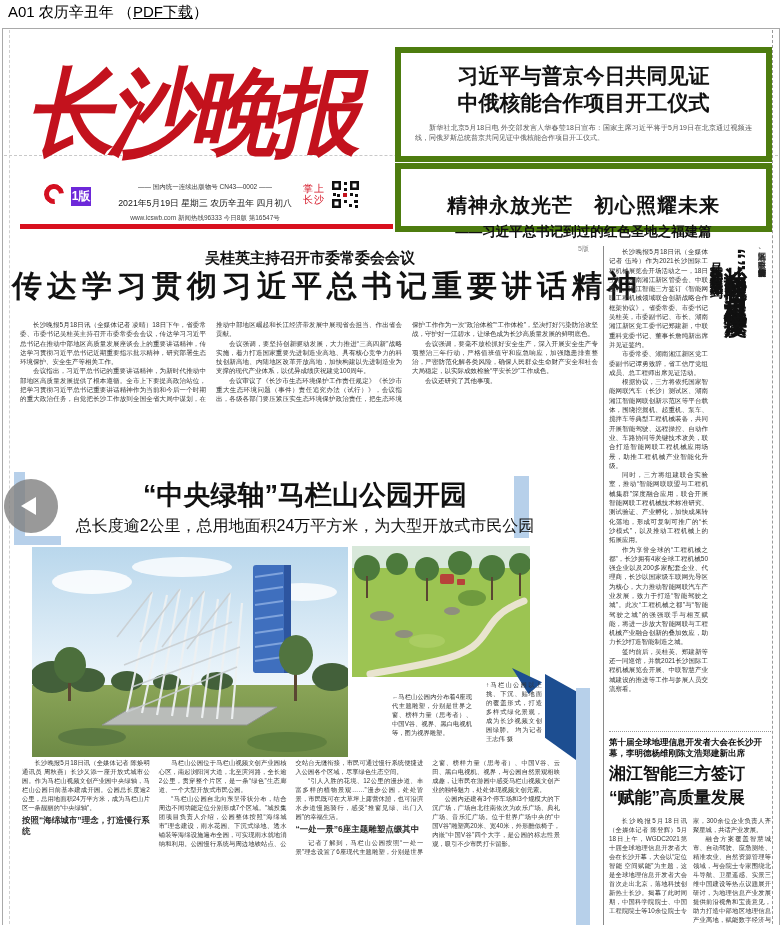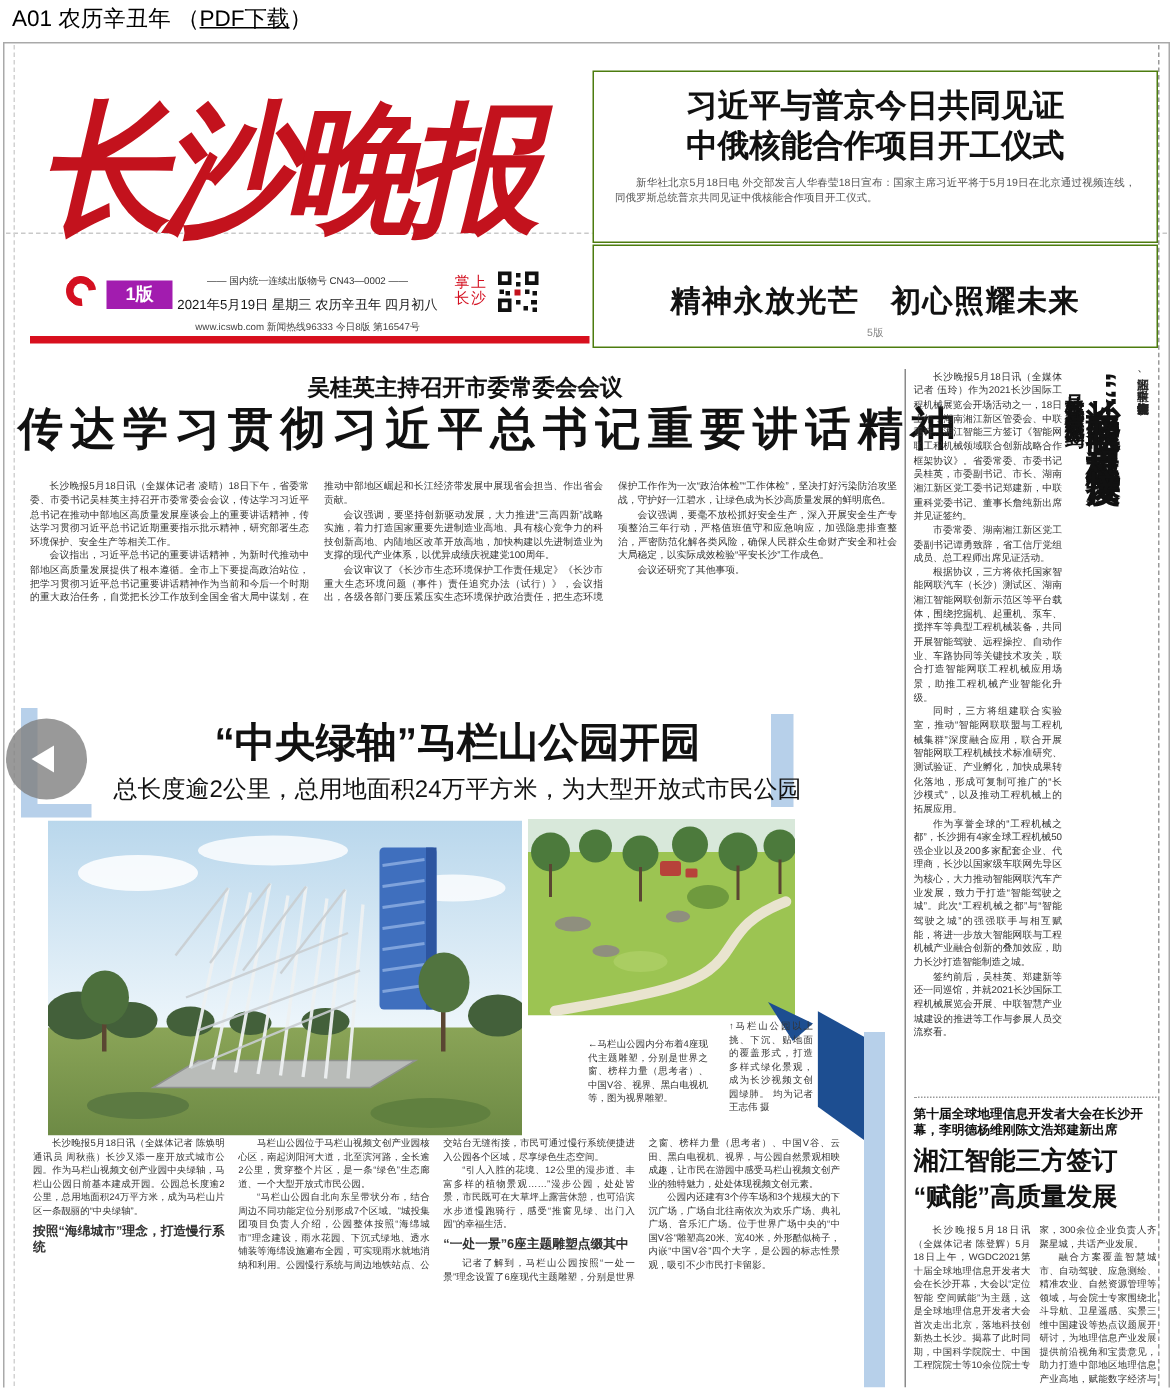--- a/index.html
+++ b/index.html
@@ -13,32 +13,32 @@
   
   #fold-line{left:4px;top:155px;width:774px;border-top:1px dashed #c9c9c9;}
   #edge-left{left:9px;top:30px;height:894px;border-left:1px dashed #d2d2d2;}
   #edge-right{left:772px;top:30px;height:894px;border-left:1px dashed #9a9a9a;}
   
   #masthead-title{left:26px;top:50px;width:366px;height:128px;font-size:88px;line-height:124px;
       color:#c3121d;font-family:"DejaVu Serif",serif;font-style:italic;font-weight:bold;
       letter-spacing:-6px;white-space:nowrap;transform:scaleY(1.08);}
   #mast-logo{left:44px;top:184px;width:20px;height:20px;border:5px solid #d41021;
       border-right-color:transparent;border-radius:50%;transform:rotate(40deg);box-sizing:border-box;}
-  #edition-badge{left:71px;top:187px;width:44px;height:19px;background:#a21caf;color:#fff;
+  #edition-badge{left:71px;top:187px;width:20px;height:19px;background:#6d28d9;color:#fff;
       font-size:12px;font-weight:bold;text-align:center;line-height:19px;}
   #mast-center{left:112px;top:183px;width:186px;text-align:center;}
   #mast-issn{font-size:6.5px;color:#333;}
   #mast-date{font-size:8.8px;font-weight:normal;color:#151515;margin-top:6px;}
   #mast-contact{font-size:6.5px;color:#444;margin-top:4px;}
   #app-logo{left:303px;top:183px;width:26px;font-size:10px;font-weight:normal;color:#d41021;
       line-height:11px;letter-spacing:1px;}
   #qr{left:331px;top:180px;width:29px;height:29px;}
   #mast-rule{left:20px;top:224px;width:373px;height:5px;background:#d8101e;}
   
-  .news-box{border:1px solid #4d7c0f;background:#fff;text-align:center;box-sizing:border-box;}
+  .news-box{border:6px solid #4d7c0f;background:#fff;text-align:center;box-sizing:border-box;}
   #box-putin{left:395px;top:47px;width:377px;height:115px;}
   #putin-title{font-size:21px;font-weight:bold;line-height:27px;margin-top:9px;}
   #putin-body{margin:7px 14px 0;font-size:7px;line-height:10px;color:#555;text-align:justify;text-indent:2em;}
   #box-hongse{left:395px;top:163px;width:377px;height:69px;}
   #hongse-title{font-size:20px;font-weight:bold;margin-top:23px;letter-spacing:1px;}
   #hongse-sub{font-size:13.5px;font-weight:bold;margin-top:4px;}
   #hongse-ref{font-size:7px;color:#888;margin-top:3px;}
   
   #changwei-kicker{left:20px;top:249px;width:580px;text-align:center;font-size:15px;font-weight:bold;}
   #changwei-title{left:12px;top:266px;width:592px;text-align:center;font-size:30px;font-weight:bold;
@@ -136,20 +136,21 @@
 
 <div class="abs news-box" id="box-putin">
   <div id="putin-title">
     <div>习近平与普京今日共同见证</div>
     <div>中俄核能合作项目开工仪式</div>
   </div>
   <div id="putin-body">新华社北京5月18日电 外交部发言人华春莹18日宣布：国家主席习近平将于5月19日在北京通过视频连线，同俄罗斯总统普京共同见证中俄核能合作项目开工仪式。</div>
 </div>
 <div class="abs news-box" id="box-hongse">
   <div id="hongse-title">精神永放光芒　初心照耀未来</div>
+  <div id="hongse-sub">——习近平总书记到过的红色圣地之福建篇</div>
   <div id="hongse-ref">5版</div>
 </div>
 
 <div class="abs" id="changwei-kicker">吴桂英主持召开市委常委会会议</div>
 <div class="abs" id="changwei-title">传达学习贯彻习近平总书记重要讲话精神</div>
 <div class="abs tiny" id="changwei-body">
   <p>长沙晚报5月18日讯（全媒体记者 凌晴）18日下午，省委常委、市委书记吴桂英主持召开市委常委会会议，传达学习习近平总书记在推动中部地区高质量发展座谈会上的重要讲话精神，传达学习贯彻习近平总书记近期重要指示批示精神，研究部署生态环境保护、安全生产等相关工作。</p>
   <p>会议指出，习近平总书记的重要讲话精神，为新时代推动中部地区高质量发展提供了根本遵循。全市上下要提高政治站位，把学习贯彻习近平总书记重要讲话精神作为当前和今后一个时期的重大政治任务，自觉把长沙工作放到全国全省大局中谋划，在推动中部地区崛起和长江经济带发展中展现省会担当、作出省会贡献。</p>
   <p>会议强调，要坚持创新驱动发展，大力推进“三高四新”战略实施，着力打造国家重要先进制造业高地、具有核心竞争力的科技创新高地、内陆地区改革开放高地，加快构建以先进制造业为支撑的现代产业体系，以优异成绩庆祝建党100周年。</p>
   <p>会议审议了《长沙市生态环境保护工作责任规定》《长沙市重大生态环境问题（事件）责任追究办法（试行）》，会议指出，各级各部门要压紧压实生态环境保护政治责任，把生态环境保护工作作为一次“政治体检”“工作体检”，坚决打好污染防治攻坚战，守护好一江碧水，让绿色成为长沙高质量发展的鲜明底色。</p>

